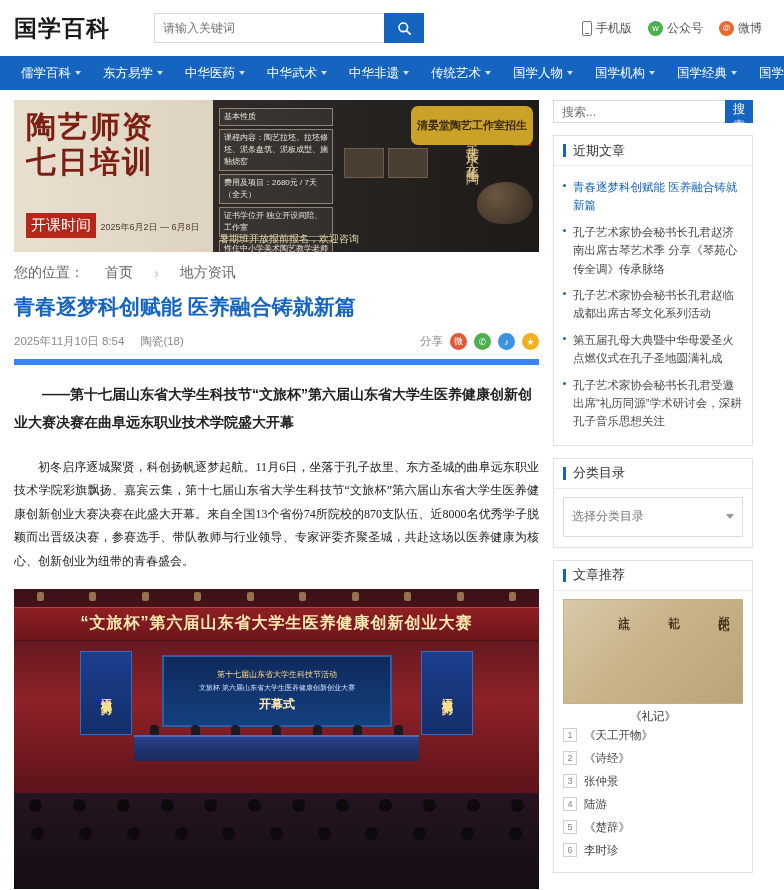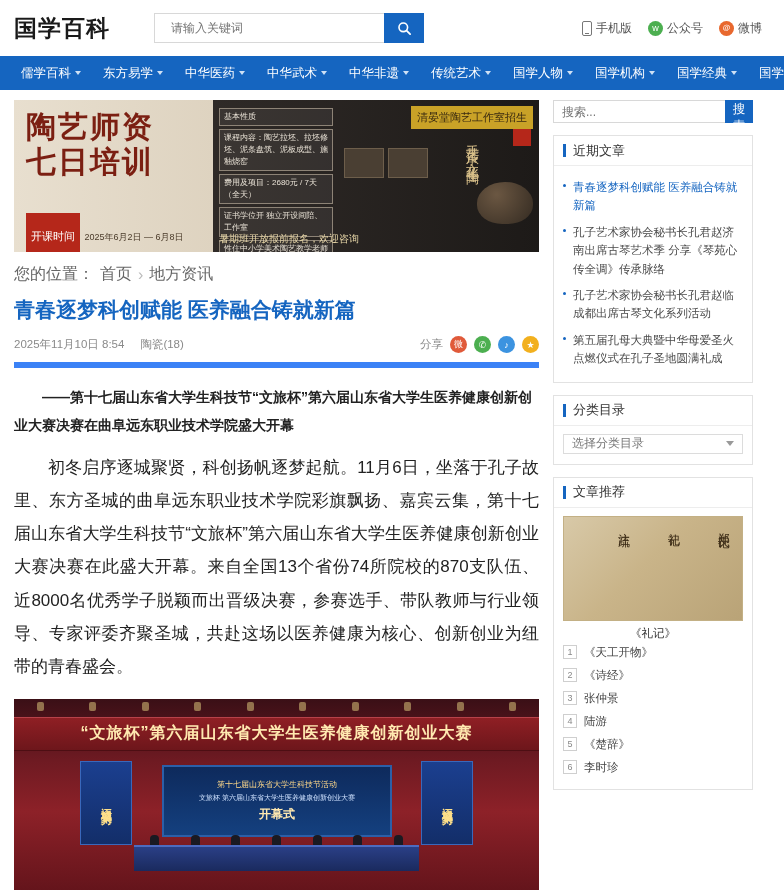--- a/index.html
+++ b/index.html
@@ -30,21 +30,21 @@
   .search-wrap {
     display: flex;
     margin-left: 44px;
     height: 30px;
   }
   .search-input {
     width: 230px;
     height: 30px;
     border: 1px solid #d8d8d8;
     border-right: none;
-    padding: 0 16px;
+    padding: 0 8px;
     font-size: 12px;
     color: #999;
     outline: none;
     background: #fff;
   }
   .search-btn {
     width: 40px; height: 30px;
     background: #1565c0;
     border: none;
     cursor: pointer;
@@ -131,38 +131,38 @@
     font-size: 30px; font-weight: bold; color: #7b1f12; line-height: 1.15;
     letter-spacing: 2px;
   }
   .b-seal {
     position: absolute; right: 8px; top: 12px;
     width: 18px; height: 34px; background: #b5271a; color: #fff;
     font-size: 8px; text-align: center; line-height: 1.1; padding-top: 3px;
   }
   .b-tag {
     display: inline-block; background: #b5271a; color: #fff;
-    font-size: 11px; padding: 16px 5px; margin-top: 8px;
+    font-size: 15px; padding: 3px 5px; margin-top: 8px;
   }
   .b-line { font-size: 9px; color: #4a3b2a; margin-top: 3px; }
   .banner-mid {
     position: absolute; left: 205px; top: 8px; width: 114px;
     color: #e9e2d6; font-size: 8px; line-height: 1.5;
   }
   .b-box {
     border: 1px solid #8d8376; padding: 2px 4px; margin-bottom: 3px;
     background: rgba(255,255,255,.06);
   }
   .banner-right {
     position: absolute; right: 6px; top: 6px; width: 190px;
     text-align: right; color: #e8c98a;
   }
   .b-head {
     background: #c9a227; color: #3a2a10; font-size: 11px;
-    padding: 4px 6px; display: inline-block; font-weight: normal;
+    padding: 12px 6px; display: inline-block; font-weight: bold; border-radius: 7px;
   }
   .b-vert {
     position: absolute; right: 58px; top: 34px;
     writing-mode: vertical-rl;
     font-size: 13px; color: #d9c08a; letter-spacing: 3px;
   }
   .b-pot {
     position: absolute; right: 6px; bottom: 28px;
     width: 56px; height: 42px; border-radius: 50% 50% 45% 45%;
     background: radial-gradient(circle at 35% 30%, #6b5742, #332a21);
@@ -171,22 +171,22 @@
     position: absolute; left: 205px; bottom: 6px; right: 6px;
     color: #e8d7a8; font-size: 10px;
   }
   .b-imgrow {
     position: absolute; left: 330px; top: 48px; display: flex; gap: 4px;
   }
   .b-thumb { width: 40px; height: 30px; background: #4a3f33; border: 1px solid #6d5e4b; }
 
   
   .crumb {
-    font-size: 16px; color: #666; margin: 12px 0 10px 0;
-    display: flex; align-items: center; gap: 6px;
+    font-size: 14px; color: #666; margin: 12px 0 10px 0;
+    display: flex; align-items: center; gap: 21px;
   }
   .crumb a { color: #666; text-decoration: none; cursor: pointer; }
   .crumb .sep { color: #bbb; }
 
   
   .art-title {
     font-size: 21px; font-weight: bold; color: #1565c0;
     line-height: 1.4; margin: 6px 0 12px 0;
   }
   .meta-row {
@@ -205,22 +205,22 @@
   .si-green { background: #4caf50; }
   .si-blue { background: #3c93e0; }
   .si-yellow { background: #f2b01e; }
 
   .lead {
     font-size: 14px; line-height: 1.95; color: #222;
     margin: 16px 0 0 0; font-weight: bold;
     text-indent: 2em;
   }
   .para {
-    font-size: 17px; line-height: 1.95; color: #222;
-    margin: 12px 0 0 0; text-indent: 2em; text-align: justify;
+    font-size: 12px; line-height: 1.95; color: #222;
+    margin: 20px 0 0 0; text-indent: 2em; text-align: justify; font-family: Liberation Serif, serif;
   }
 
   
   .photo {
     margin-top: 16px;
     width: 525px; height: 300px;
     position: relative;
     overflow: hidden;
     background: #120b14;
   }
@@ -307,21 +307,21 @@
   .side-li {
     font-size: 11.5px; line-height: 1.6; color: #4a4a4a;
     padding: 4px 0 4px 10px; position: relative; cursor: pointer;
   }
   .side-li:before {
     content: ""; position: absolute; left: 0; top: 10px;
     width: 3px; height: 3px; background: #1565c0; border-radius: 50%;
   }
   .side-li.strong { color: #1565c0; }
   .select-box {
-    width: 100%; height: 20px; border: 1px solid #dcdcdc;
+    width: 100%; height: 40px; border: 1px solid #dcdcdc;
     display: flex; align-items: center; padding: 0 8px;
     font-size: 12px; color: #777; cursor: pointer; background: #fff;
   }
   .select-caret {
     margin-left: auto;
     width: 0; height: 0;
     border-left: 4px solid transparent;
     border-right: 4px solid transparent;
     border-top: 5px solid #999;
   }
@@ -564,20 +564,21 @@
     <div class="panel">
       <div class="panel-head">
         <span class="panel-bar"></span>
         <span>近期文章</span>
       </div>
       <div class="panel-body">
         <div class="side-li strong">青春逐梦科创赋能 医养融合铸就新篇</div>
         <div class="side-li">孔子艺术家协会秘书长孔君赵济南出席古琴艺术季 分享《琴苑心传全调》传承脉络</div>
         <div class="side-li">孔子艺术家协会秘书长孔君赵临成都出席古琴文化系列活动</div>
         <div class="side-li">第五届孔母大典暨中华母爱圣火点燃仪式在孔子圣地圆满礼成</div>
+        <div class="side-li">孔子艺术家协会秘书长孔君受邀出席“礼历同源”学术研讨会，深耕孔子音乐思想关注</div>
       </div>
     </div>
 
     <div class="panel">
       <div class="panel-head">
         <span class="panel-bar"></span>
         <span>分类目录</span>
       </div>
       <div class="panel-body">
         <div class="select-box">

